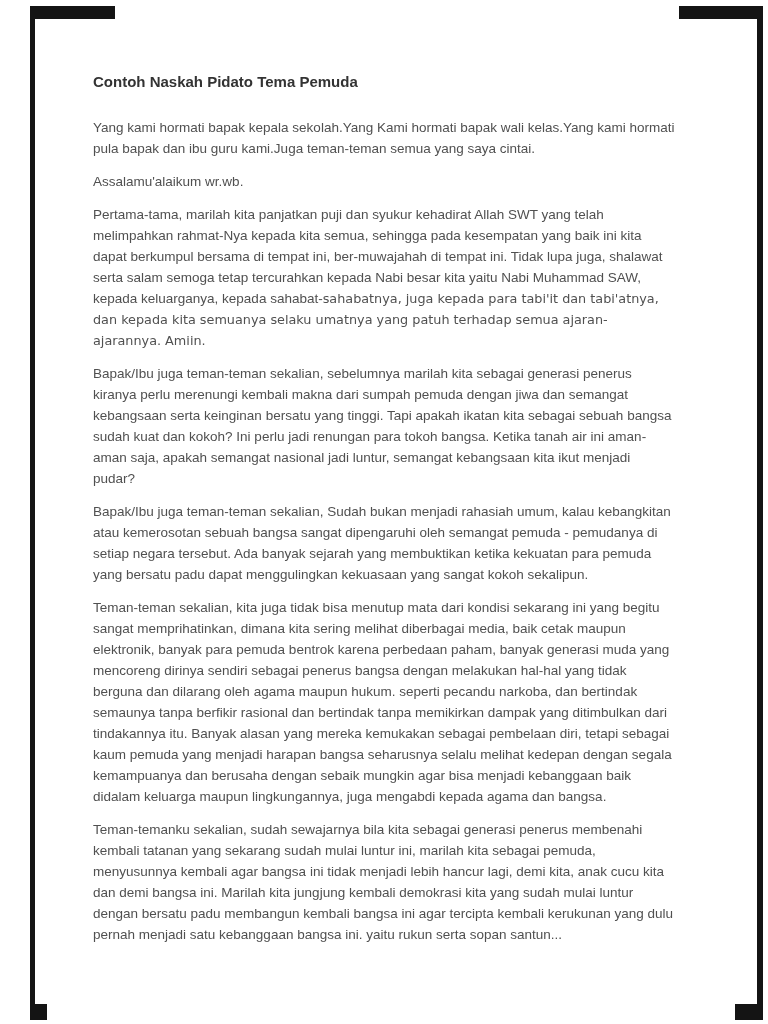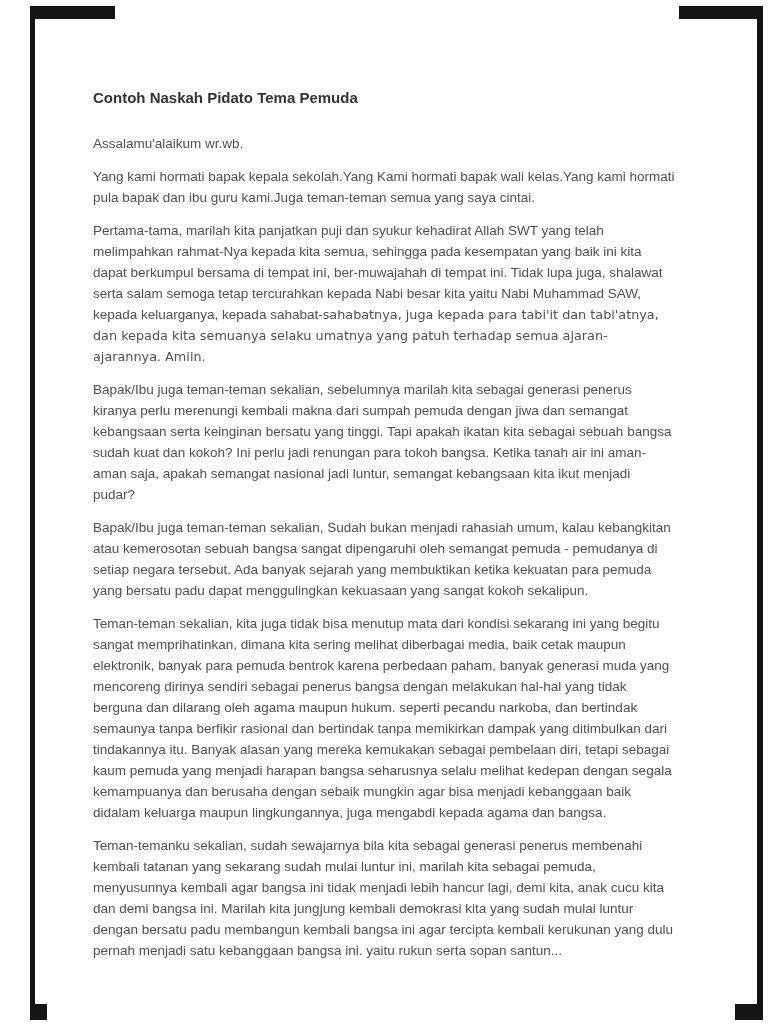--- a/index.html
+++ b/index.html
@@ -24,21 +24,21 @@
   .edge-left   { left: 30px;  top: 6px;    width: 5px;  height: 1014px; }
   .edge-right  { left: 757px; top: 6px;    width: 6px;  height: 1014px; }
   .bar-top-left     { left: 30px;  top: 6px;     width: 85px; height: 13px; }
   .bar-top-right    { left: 679px; top: 6px;     width: 84px; height: 13px; }
   .bar-bottom-left  { left: 30px;  top: 1004px;  width: 17px; height: 16px; }
   .bar-bottom-right { left: 735px; top: 1004px;  width: 28px; height: 16px; }
 
   .content {
     position: absolute;
     left: 93px;
-    top: 88px;
+    top: 72px;
     width: 582px;
   }
   .doc-title {
     margin: 0;
     font-size: 15px;
     font-weight: bold;
     color: #333333;
     line-height: 19px;
   }
   .doc-date {
@@ -69,22 +69,22 @@
   <div class="scan-mark edge-left"></div>
   <div class="scan-mark edge-right"></div>
   <div class="scan-mark bar-top-left"></div>
   <div class="scan-mark bar-top-right"></div>
   <div class="scan-mark bar-bottom-left"></div>
   <div class="scan-mark bar-bottom-right"></div>
 
   <div class="content">
     <h1 class="doc-title">Contoh Naskah Pidato Tema Pemuda</h1>
     <div class="doc-body" id="doc-body">
+        <p>Yang kami hormati bapak kepala sekolah.Yang Kami hormati bapak wali kelas.Yang kami hormati pula bapak dan ibu guru kami.Juga teman-teman semua yang saya cintai.</p>
         <p>Assalamu'alaikum wr.wb.</p>
-        <p>Yang kami hormati bapak kepala sekolah.Yang Kami hormati bapak wali kelas.Yang kami hormati pula bapak dan ibu guru kami.Juga teman-teman semua yang saya cintai.</p>
         <p><span>Pertama-tama, marilah kita panjatkan puji dan syukur kehadirat Allah SWT yang telah melimpahkan rahmat-Nya kepada kita semua, sehingga pada kesempatan yang baik ini kita dapat berkumpul bersama di tempat ini, ber-muwajahah di tempat ini. Tidak lupa juga, shalawat serta salam semoga tetap tercurahkan kepada Nabi besar kita yaitu Nabi Muhammad SAW, kepada keluarganya, kepada sahabat-</span><span class="alt">sahabatnya, juga kepada para tabi'it dan tabi'atnya, dan kepada kita semuanya selaku umatnya yang patuh terhadap semua ajaran-ajarannya. Amiin.</span></p>
         <p>Bapak/Ibu juga teman-teman sekalian, sebelumnya marilah kita sebagai generasi penerus kiranya perlu merenungi kembali makna dari sumpah pemuda dengan jiwa dan semangat kebangsaan serta keinginan bersatu yang tinggi. Tapi apakah ikatan kita sebagai sebuah bangsa sudah kuat dan kokoh? Ini perlu jadi renungan para tokoh bangsa. Ketika tanah air ini aman-aman saja, apakah semangat nasional jadi luntur, semangat kebangsaan kita ikut menjadi pudar?</p>
         <p>Bapak/Ibu juga teman-teman sekalian, Sudah bukan menjadi rahasiah umum, kalau kebangkitan atau kemerosotan sebuah bangsa sangat dipengaruhi oleh semangat pemuda - pemudanya di setiap negara tersebut. Ada banyak sejarah yang membuktikan ketika kekuatan para pemuda yang bersatu padu dapat menggulingkan kekuasaan yang sangat kokoh sekalipun.</p>
         <p>Teman-teman sekalian, kita juga tidak bisa menutup mata dari kondisi sekarang ini yang begitu sangat memprihatinkan, dimana kita sering melihat diberbagai media, baik cetak maupun elektronik, banyak para pemuda bentrok karena perbedaan paham, banyak generasi muda yang mencoreng dirinya sendiri sebagai penerus bangsa dengan melakukan hal-hal yang tidak berguna dan dilarang oleh agama maupun hukum. seperti pecandu narkoba, dan bertindak semaunya tanpa berfikir rasional dan bertindak tanpa memikirkan dampak yang ditimbulkan dari tindakannya itu. Banyak alasan yang mereka kemukakan sebagai pembelaan diri, tetapi sebagai kaum pemuda yang menjadi harapan bangsa seharusnya selalu melihat kedepan dengan segala kemampuanya dan berusaha dengan sebaik mungkin agar bisa menjadi kebanggaan baik didalam keluarga maupun lingkungannya, juga mengabdi kepada agama dan bangsa.</p>
         <p>Teman-temanku sekalian, sudah sewajarnya bila kita sebagai generasi penerus membenahi kembali tatanan yang sekarang sudah mulai luntur ini, marilah kita sebagai pemuda, menyusunnya kembali agar bangsa ini tidak menjadi lebih hancur lagi, demi kita, anak cucu kita dan demi bangsa ini. Marilah kita jungjung kembali demokrasi kita yang sudah mulai luntur dengan bersatu padu membangun kembali bangsa ini agar tercipta kembali kerukunan yang dulu pernah menjadi satu kebanggaan bangsa ini. yaitu rukun serta sopan santun...</p>
       </div>
   </div>
 
 </div>
 

